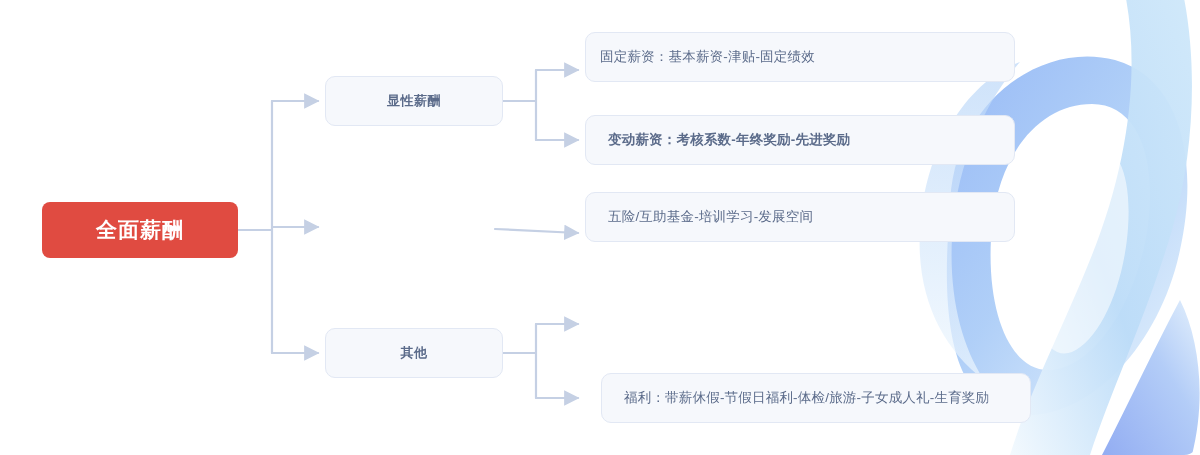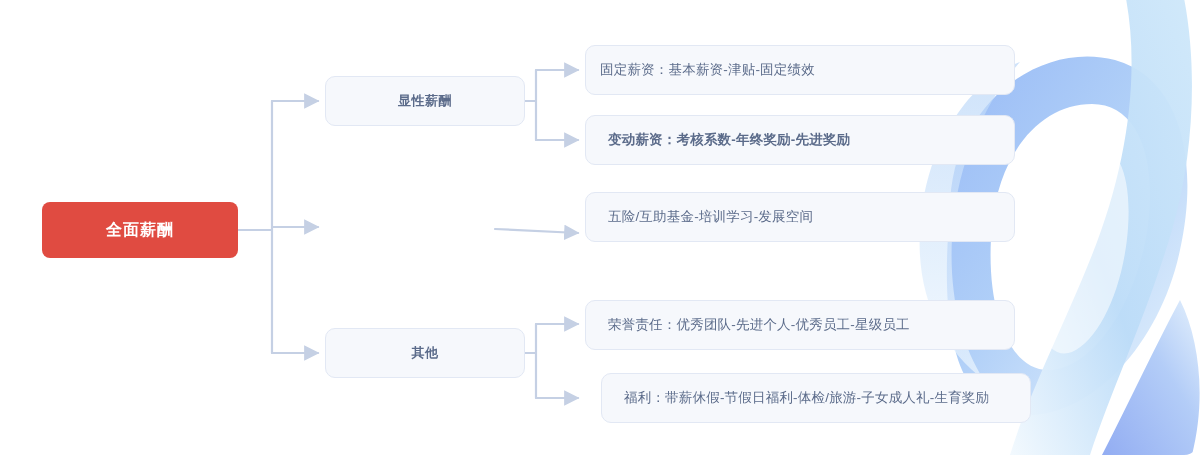--- a/index.html
+++ b/index.html
@@ -56,28 +56,28 @@
 
   .node-root {
     left: 42px;
     top: 202px;
     width: 196px;
     height: 56px;
     background: #e04b41;
     border-radius: 8px;
     justify-content: center;
     color: #ffffff;
-    font-size: 16px;
+    font-size: 21px;
     font-weight: bold;
     letter-spacing: 1px;
   }
 
   .node-branch {
     left: 325px;
-    width: 200px;
+    width: 178px;
     height: 50px;
     background: #f6f8fc;
     border: 1px solid #e2e8f4;
     border-radius: 10px;
     justify-content: center;
     color: #5b6b8a;
     font-size: 13px;
     font-weight: bold;
     letter-spacing: 0.5px;
   }
@@ -91,21 +91,21 @@
     height: 50px;
     background: #f6f8fc;
     border: 1px solid #e2e8f4;
     border-radius: 10px;
     justify-content: flex-start;
     padding-left: 22px;
     color: #5b6b8a;
     font-size: 13.5px;
     letter-spacing: 0.2px;
   }
-  .node-leaf.l0 { top:  45px; padding-left: 14px; }
+  .node-leaf.l0 { top:  32px; padding-left: 14px; }
   .node-leaf.l1 { top: 115px; font-weight: bold; }
   .node-leaf.l2 { top: 192px; }
   .node-leaf.l3 { top: 300px; }
   .node-leaf.l4 { top: 373px; margin-left: 16px; }
 </style>
 </head>
 <body>
 
 <div id="canvas">
 
@@ -199,16 +199,15 @@
   </svg>
 
   <div class="node node-root">全面薪酬</div>
 
   <div class="node node-branch b0">显性薪酬</div>
   <div class="node node-branch b2">其他</div>
 
   <div class="node node-leaf l0">固定薪资：基本薪资-津贴-固定绩效</div>
   <div class="node node-leaf l1">变动薪资：考核系数-年终奖励-先进奖励</div>
   <div class="node node-leaf l2">五险/互助基金-培训学习-发展空间</div>
-  <div class="node node-leaf l3">荣誉责任：优秀团队-先进个人-优秀员工-星级员工</div>
   <div class="node node-leaf l4">福利：带薪休假-节假日福利-体检/旅游-子女成人礼-生育奖励</div>
 
 </div>
 
 </body></html>

